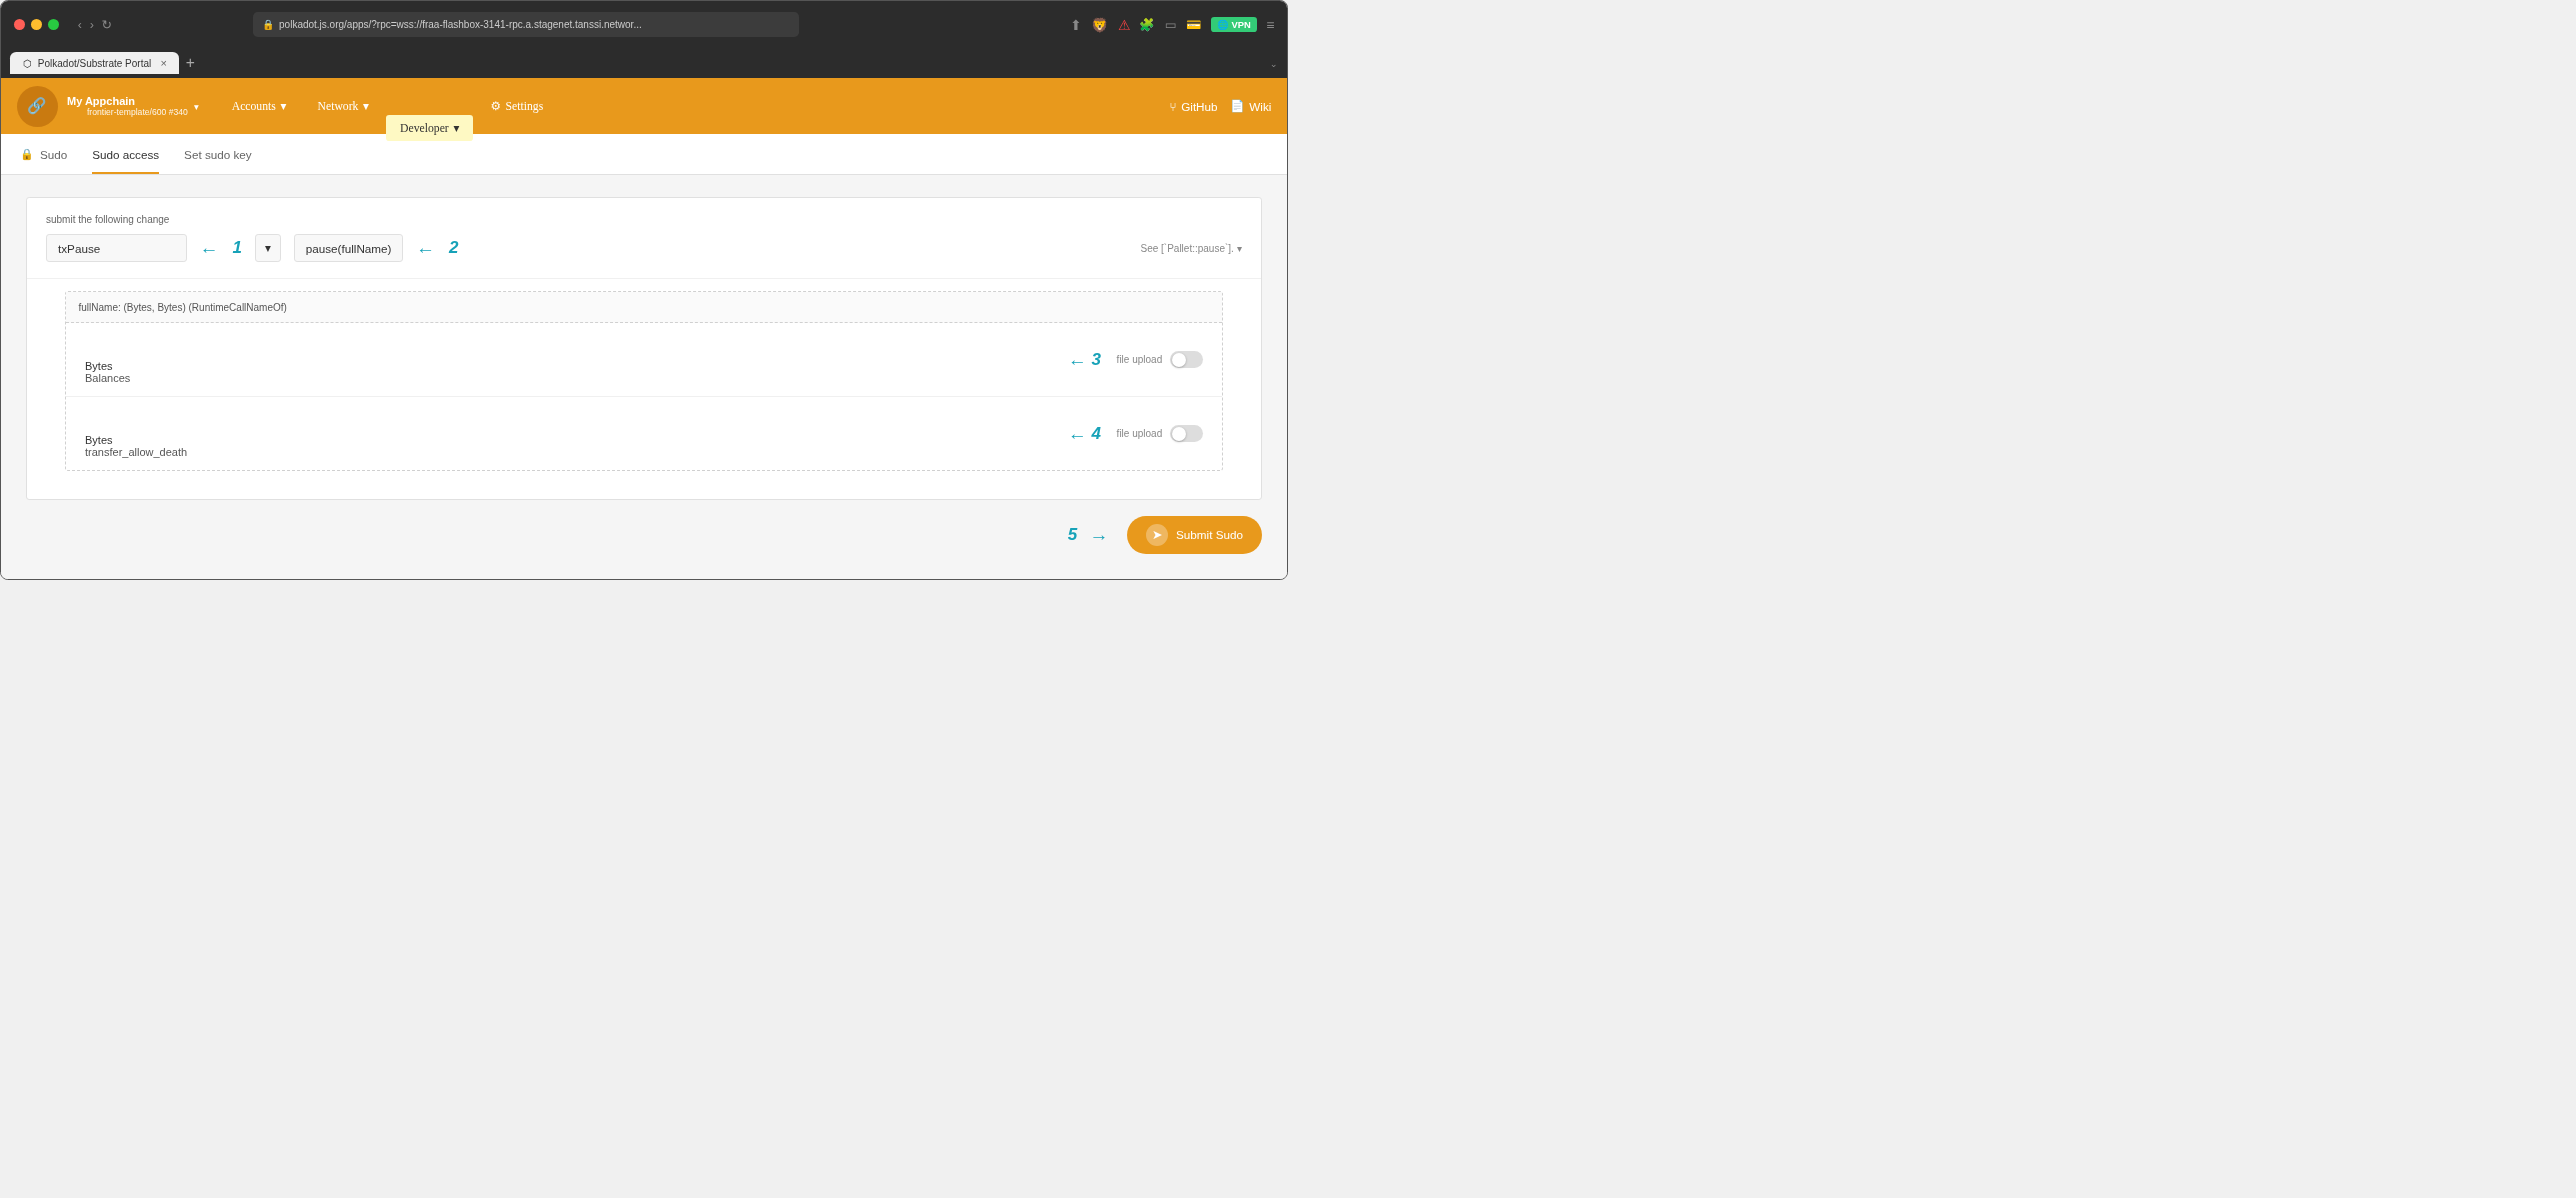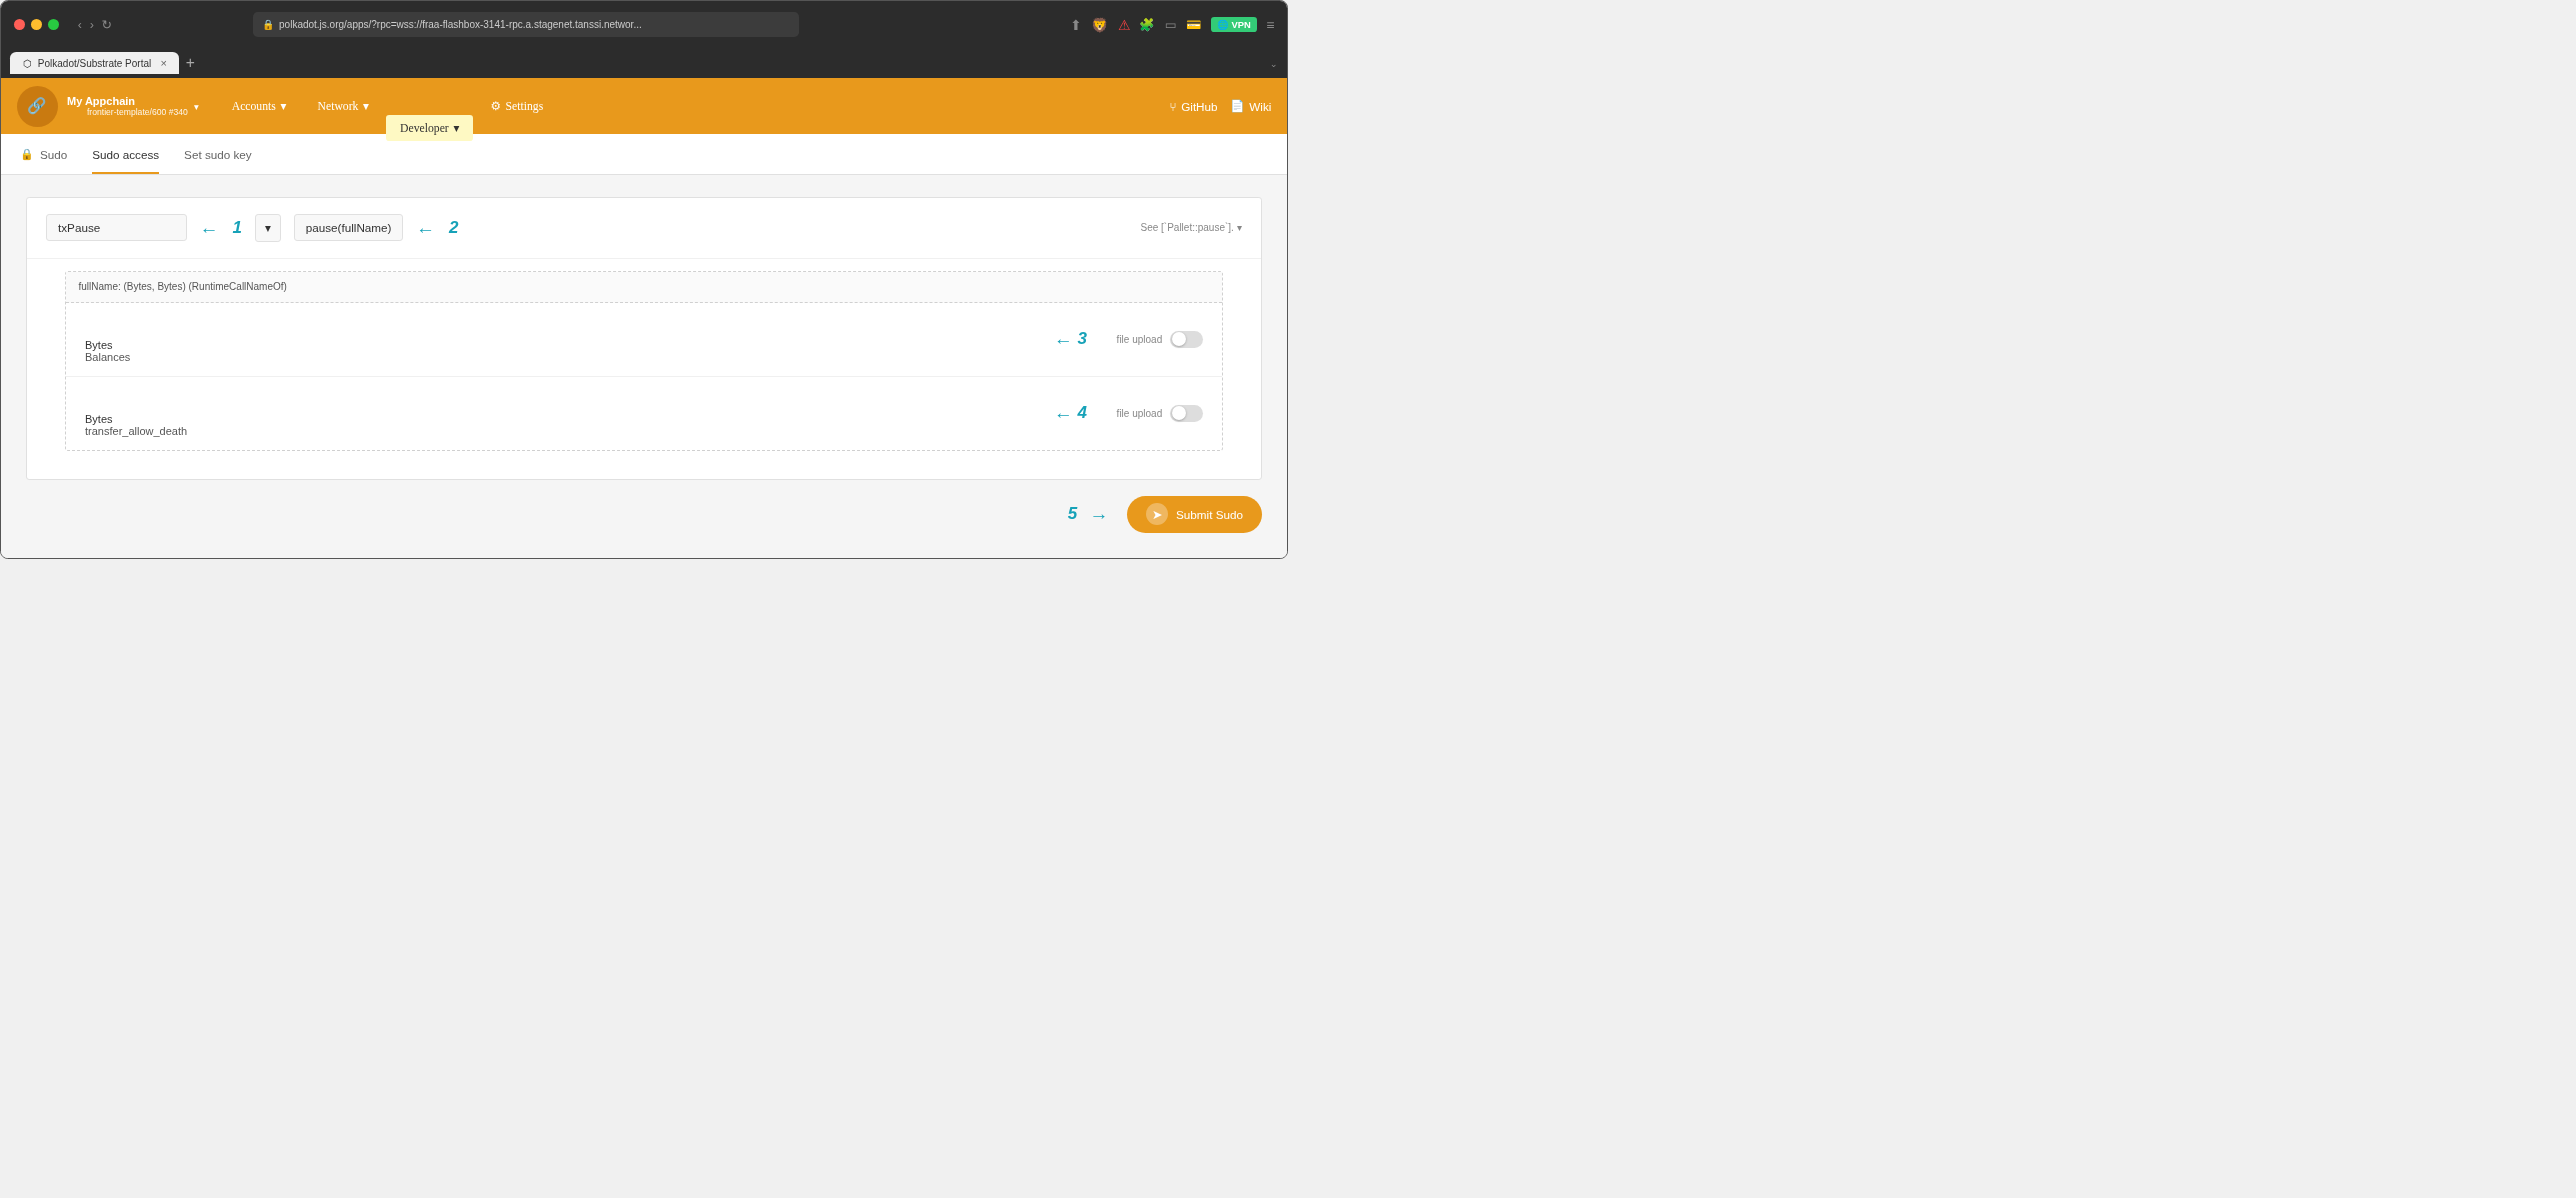--- a/index.html
+++ b/index.html
@@ -53,21 +53,21 @@
     .function-box { background: #f8f8f8; border: 0.8px solid #e0e0e0; border-radius: 3.1px; padding: 6.2px 11px; font-size: 11.7px; color: #333; display: flex; align-items: center; gap: 6.2px; cursor: pointer; }
     .see-link { margin-left: auto; color: #888; font-size: 10px; display: flex; align-items: center; gap: 3.1px; }
 
     .nested-section { border: 0.8px dashed #d0d0d0; border-radius: 3.1px; margin: 12.5px 19px; }
     .nested-header { padding: 9.4px 12.5px; font-size: 10px; color: #555; border-bottom: 0.8px dashed #d0d0d0; background: #fafafa; }
     .nested-row { padding: 12.5px 19px; display: flex; align-items: center; border-bottom: 0.8px solid #f0f0f0; }
     .nested-row:last-child { border-bottom: none; }
     .field-info { flex: 1; }
     .field-type { font-size: 11px; color: #333; font-weight: 500; margin-top: 24px; }
     .field-value { font-size: 11px; color: #555; }
-    .file-upload-area { display: flex; align-items: center; gap: 7.8px; color: #888; font-size: 10px; margin-left: 14px; }
+    .file-upload-area { display: flex; align-items: center; gap: 7.8px; color: #888; font-size: 10px; }
     .toggle { width: 33px; height: 17px; background: #ddd; border-radius: 8.6px; position: relative; cursor: pointer; }
     .toggle::after { content: ''; width: 14px; height: 14px; background: white; border-radius: 50%; position: absolute; top: 1.6px; left: 1.6px; box-shadow: 0 0.8px 2.3px rgba(0,0,0,0.3); transition: left 0.2s; }
     .weight-label { font-size: 10px; color: #666; margin-bottom: 6.2px; }
     .weight-value { font-size: 11.7px; color: #333; }
     .weight-override { display: flex; align-items: center; gap: 7.8px; color: #888; font-size: 10px; margin-left: auto; }
 
     .footer-row { display: flex; justify-content: flex-end; align-items: center; padding: 15.6px 0 3.1px 0; gap: 12.5px; }
     .submit-btn { background: #e8991c; border: none; border-radius: 39px; padding: 7.8px 19px; color: white; font-size: 11.7px; cursor: pointer; display: flex; align-items: center; gap: 7.8px; font-weight: 500; }
     .submit-icon { width: 22px; height: 22px; background: rgba(255,255,255,0.3); border-radius: 50%; display: flex; align-items: center; justify-content: center; font-size: 12.5px; }
 
@@ -171,20 +171,21 @@
       </div>
       <div class="page-tab">
         <span>Set sudo key</span>
       </div>
     </div>
 
     <div class="main-content">
       <div class="card">
 
         <div class="card-section">
+          <div class="submit-label">submit the following change</div>
           <div class="selector-row">
             <div class="selector-box">
               <span>txPause</span>
             </div>
 
             <span class="teal-arrow">←</span>
             <span class="teal-num">1</span>
             <div class="selector-box" style="min-width:auto;padding:6.2px 9.4px;">
               <span>▾</span>
             </div>

